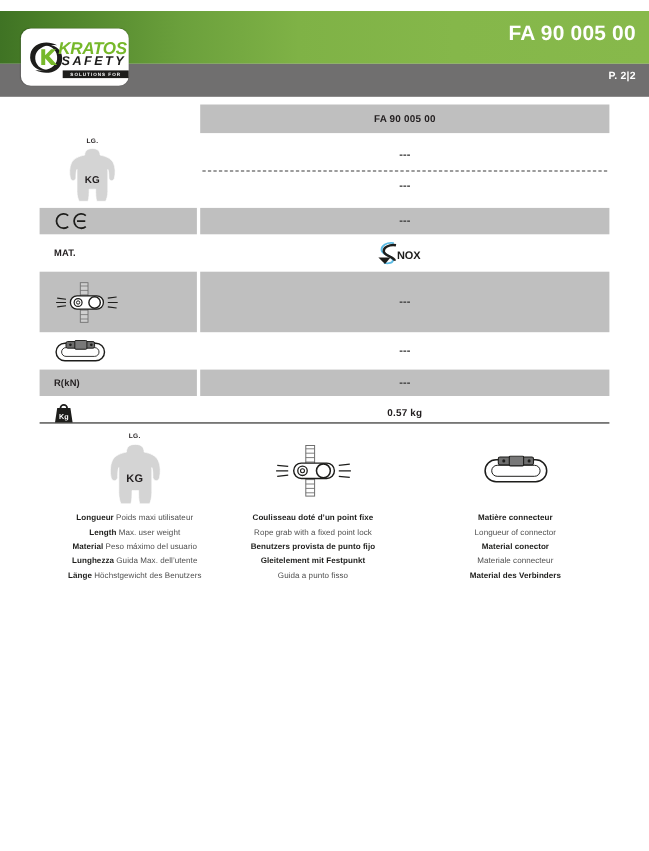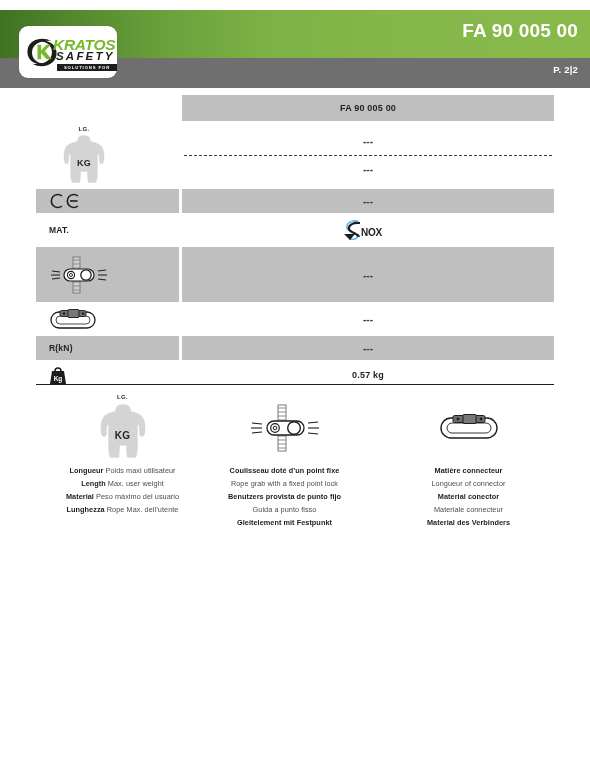--- a/index.html
+++ b/index.html
@@ -309,21 +309,22 @@
         <svg viewBox="0 0 56 56" style="position:absolute;left:0;top:9px;width:56px;height:56px">
           <path d="M28 1 C22 1,20 4,20 8 C15 9,9 11,7 16 C5 20,5 27,6 31 C7 35,11 35,12 31 C12 28,12 24,13 22 L13 45 C13 49,14 53,15 55 L24 55 C25 52,25 47,25 43 L28 43 L31 43 C31 47,31 52,32 55 L41 55 C42 53,43 49,43 45 L43 22 C44 24,44 28,44 31 C45 35,49 35,50 31 C51 27,51 20,49 16 C47 11,41 9,36 8 C36 4,34 1,28 1 Z" fill="#d4d4d4" stroke="#ffffff" stroke-width="0.6"></path>
         </svg>
         <div class="body-kg" style="top:36px;font-size:10px">KG</div>
       </div>
     </div>
     <div class="lgtext">
       <div class="lgline"><b>Longueur</b><span> Poids maxi utilisateur</span></div>
       <div class="lgline"><b>Length</b><span> Max. user weight</span></div>
       <div class="lgline"><b>Material</b><span> Peso máximo del usuario</span></div>
-      <div class="lgline"><b>Lunghezza</b><span> Rope Max. dell’utente</span></div>
+      <div class="lgline"><b>Lunghezza</b><span> Guida Max. dell’utente</span></div>
+      <div class="lgline"><b>Länge</b><span> Höchstgewicht des Benutzers</span></div>
     </div>
   </div>
 
   <div class="lgcol" style="left:162px">
     <div class="lgicon">
       <svg style="position:absolute;left:50%;top:12px;transform:translateX(-50%);width:76px;height:48px" viewBox="0 0 76 48">
         <rect x="31" y="1" width="8" height="46" fill="#ffffff" stroke="#6e6e6e" stroke-width="0.9"></rect>
         <g stroke="#6e6e6e" stroke-width="0.8">
           <line x1="31" y1="4" x2="39" y2="4"></line>
             <line x1="31" y1="8" x2="39" y2="8"></line>
@@ -345,22 +346,22 @@
           <line x1="61" y1="19" x2="71" y2="18"></line>
             <line x1="61" y1="24" x2="72" y2="24"></line>
             <line x1="61" y1="29" x2="71" y2="30"></line>
         </g>
       </svg>
     </div>
     <div class="lgtext">
       <div class="lgline"><b>Coulisseau doté d’un point fixe</b><span></span></div>
       <div class="lgline"><b></b><span>Rope grab with a fixed point lock</span></div>
       <div class="lgline"><b>Benutzers provista de punto fijo</b><span></span></div>
+      <div class="lgline"><b>Gleitelement mit Festpunkt</b><span></span></div>
       <div class="lgline"><b></b><span>Guida a punto fisso</span></div>
-      <div class="lgline"><b>Gleitelement mit Festpunkt</b><span></span></div>
     </div>
   </div>
 
   <div class="lgcol" style="left:346px">
     <div class="lgicon">
       <svg style="position:absolute;left:50%;top:22px;transform:translateX(-50%);width:62px;height:28px" viewBox="0 0 62 28">
         <rect x="3" y="4" width="56" height="20" rx="10" fill="#ffffff" stroke="#1d1d1b" stroke-width="1.4"></rect>
         <rect x="9" y="9" width="44" height="10" rx="5" fill="none" stroke="#1d1d1b" stroke-width="0.9"></rect>
         <rect x="15" y="1.5" width="32" height="7" rx="1.6" fill="#6e6e6e" stroke="#1d1d1b" stroke-width="1"></rect>
         <rect x="25" y="0.5" width="13" height="9" rx="1" fill="#787878" stroke="#1d1d1b" stroke-width="1"></rect>

